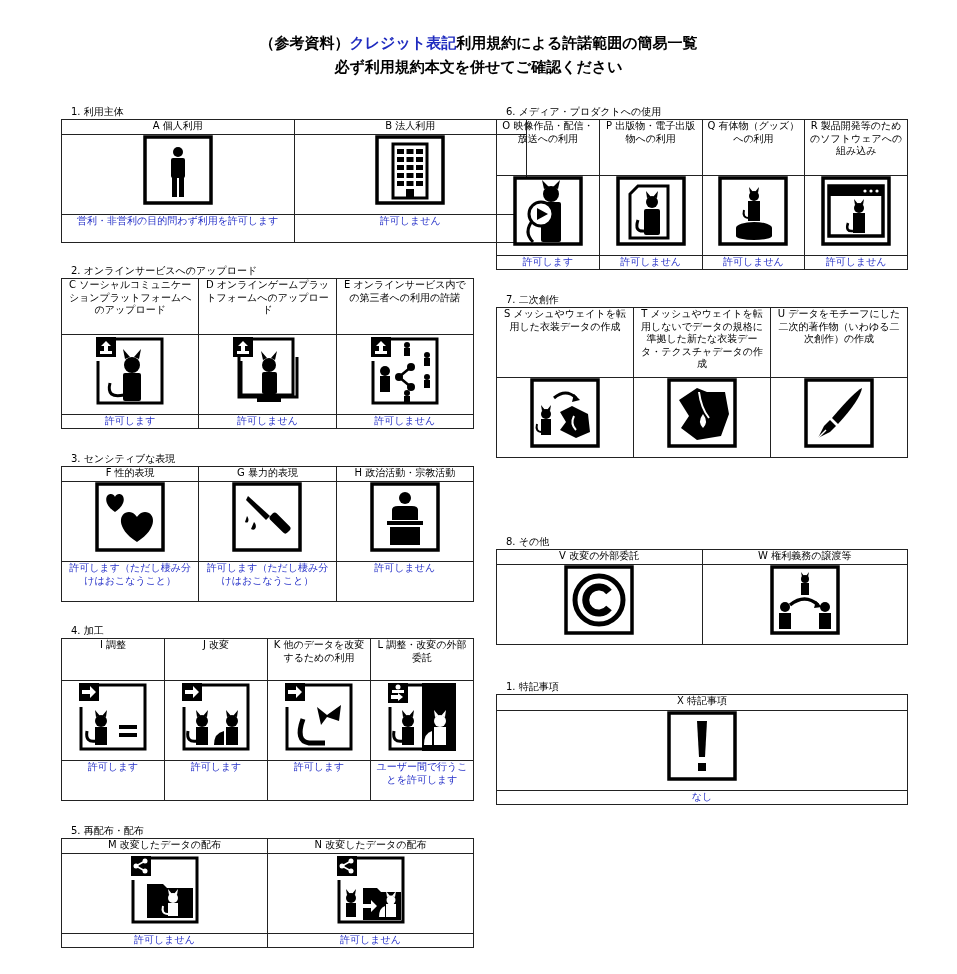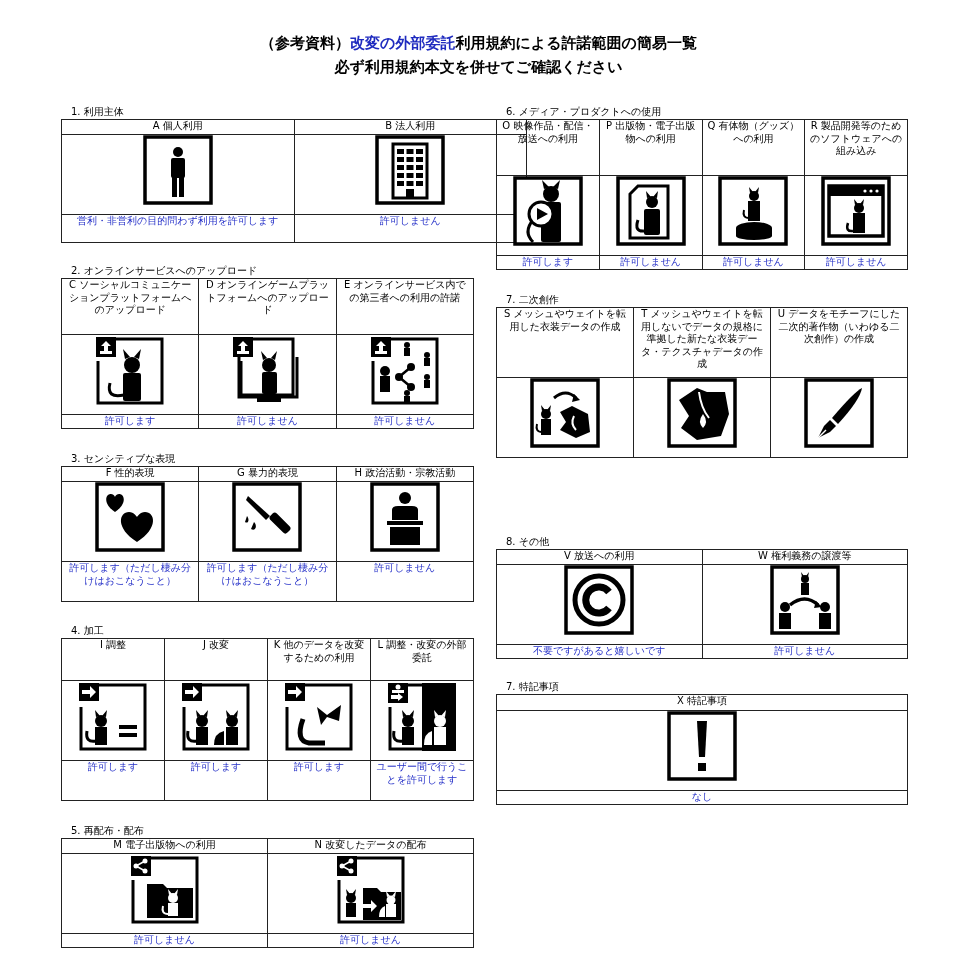--- a/index.html
+++ b/index.html
@@ -13,21 +13,21 @@
   td.lbl{color:#000;}
   td.img{vertical-align:middle;padding:0;}
   td.res{color:#2530c8;font-size:10.5px;}
   .icon{display:inline-block;vertical-align:middle;}
   svg{display:block;}
 </style>
 </head>
 <body>
 
 <div class="title" style="top:32px;">
-  <span>（参考資料）</span><span class="hl">改変の外部委託</span><span>利用規約による許諾範囲の簡易一覧</span>
+  <span>（参考資料）</span><span class="hl">クレジット表記</span><span>利用規約による許諾範囲の簡易一覧</span>
 </div>
 <div class="title" style="top:56px;">必ず利用規約本文を併せてご確認ください</div>
 
 <div class="sec" style="left:61px;top:105px;width:466px;">
   <div class="sec-h">1. 利用主体</div>
   <table class="grid">
     <tbody>
         <tr style="height:15px">
           <td class="lbl">A 個人利用</td>
           <td class="lbl">B 法人利用</td>
@@ -238,21 +238,21 @@
         </tr>
   </tbody>
     </table>
 </div>
 
 <div class="sec" style="left:61px;top:824px;width:413px;">
   <div class="sec-h">5. 再配布・配布</div>
   <table class="grid">
     <tbody>
         <tr style="height:15px">
-          <td class="lbl">M 電子出版物への利用</td>
+          <td class="lbl">M 改変したデータの配布</td>
           <td class="lbl">N 改変したデータの配布</td>
         </tr>
     <tr style="height:80px">
       <td class="img"><span class="icon"><svg width="72" height="72" viewBox="0 0 72 72">
                 <path d="M20 4 H68 V68 H4 V26" fill="none" stroke="#000" stroke-width="3"></path>
                 <rect x="2" y="2" width="20" height="20" fill="#000"></rect>
                 <g fill="#fff">
                   <circle cx="16" cy="7" r="2.5"></circle>
                   <circle cx="7" cy="12" r="2.5"></circle>
                   <circle cx="16" cy="17" r="2.5"></circle>
@@ -395,21 +395,21 @@
     </tr>
   </tbody>
     </table>
 </div>
 
 <div class="sec" style="left:496px;top:535px;width:412px;">
   <div class="sec-h">8. その他</div>
   <table class="grid">
     <tbody>
         <tr style="height:15px">
-          <td class="lbl">V 放送への利用</td>
+          <td class="lbl">V 改変の外部委託</td>
           <td class="lbl">W 権利義務の譲渡等</td>
         </tr>
     <tr style="height:80px">
       <td class="img"><span class="icon"><svg width="70" height="70" viewBox="0 0 70 70">
                 <rect x="2" y="2" width="66" height="66" fill="#fff" stroke="#000" stroke-width="3.5"></rect>
                 <circle cx="35" cy="35" r="24" fill="none" stroke="#000" stroke-width="5"></circle>
                 <path d="M45 27 A13 13 0 1 0 45 43" fill="none" stroke="#000" stroke-width="7"></path>
               </svg></span></td>
       <td class="img"><span class="icon"><svg width="70" height="70" viewBox="0 0 70 70">
                 <rect x="2" y="2" width="66" height="66" fill="#fff" stroke="#000" stroke-width="3.5"></rect>
@@ -417,30 +417,26 @@
                 <path d="M32 12 L31 7 L34 11 Z M38 12 L39 7 L36 11 Z"></path>
                 <rect x="31" y="18" width="8" height="12"></rect>
                 <path d="M20 40 Q35 28 48 40" fill="none" stroke="#000" stroke-width="3.5"></path>
                 <path d="M46 36 L52 42 L44 43 Z"></path>
                 <circle cx="15" cy="42" r="5"></circle>
                 <rect x="9" y="48" width="12" height="16"></rect>
                 <circle cx="55" cy="42" r="5"></circle>
                 <rect x="49" y="48" width="12" height="16"></rect>
               </svg></span></td>
     </tr>
-    <tr style="height:14px">
-          <td class="res">不要ですがあると嬉しいです</td>
-          <td class="res">許可しません</td>
-        </tr>
   </tbody>
     </table>
 </div>
 
 <div class="sec" style="left:496px;top:680px;width:412px;">
-  <div class="sec-h">7. 特記事項</div>
+  <div class="sec-h">1. 特記事項</div>
   <table class="grid">
     <tbody>
         <tr style="height:16px">
           <td class="lbl">X 特記事項</td>
         </tr>
     <tr style="height:80px">
       <td class="img"><span class="icon"><svg width="70" height="70" viewBox="0 0 70 70">
                 <rect x="2" y="2" width="66" height="66" fill="#fff" stroke="#000" stroke-width="3.5"></rect>
                 <path d="M30 10 H40 L38 46 H32 Z"></path>
                 <rect x="31" y="52" width="8" height="8"></rect>

